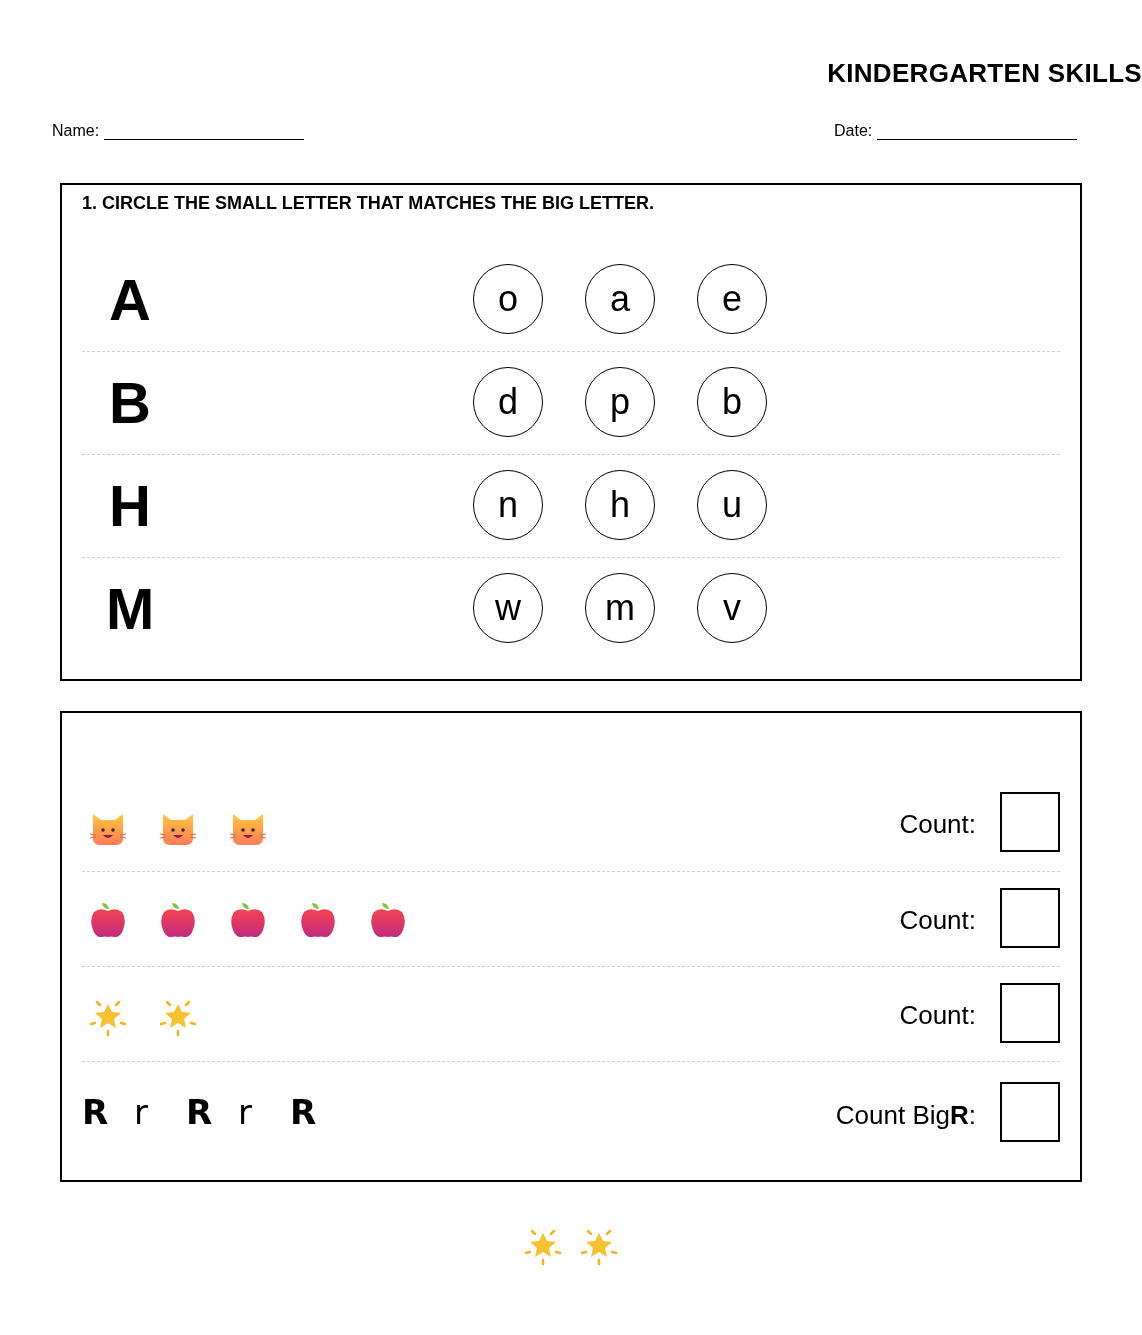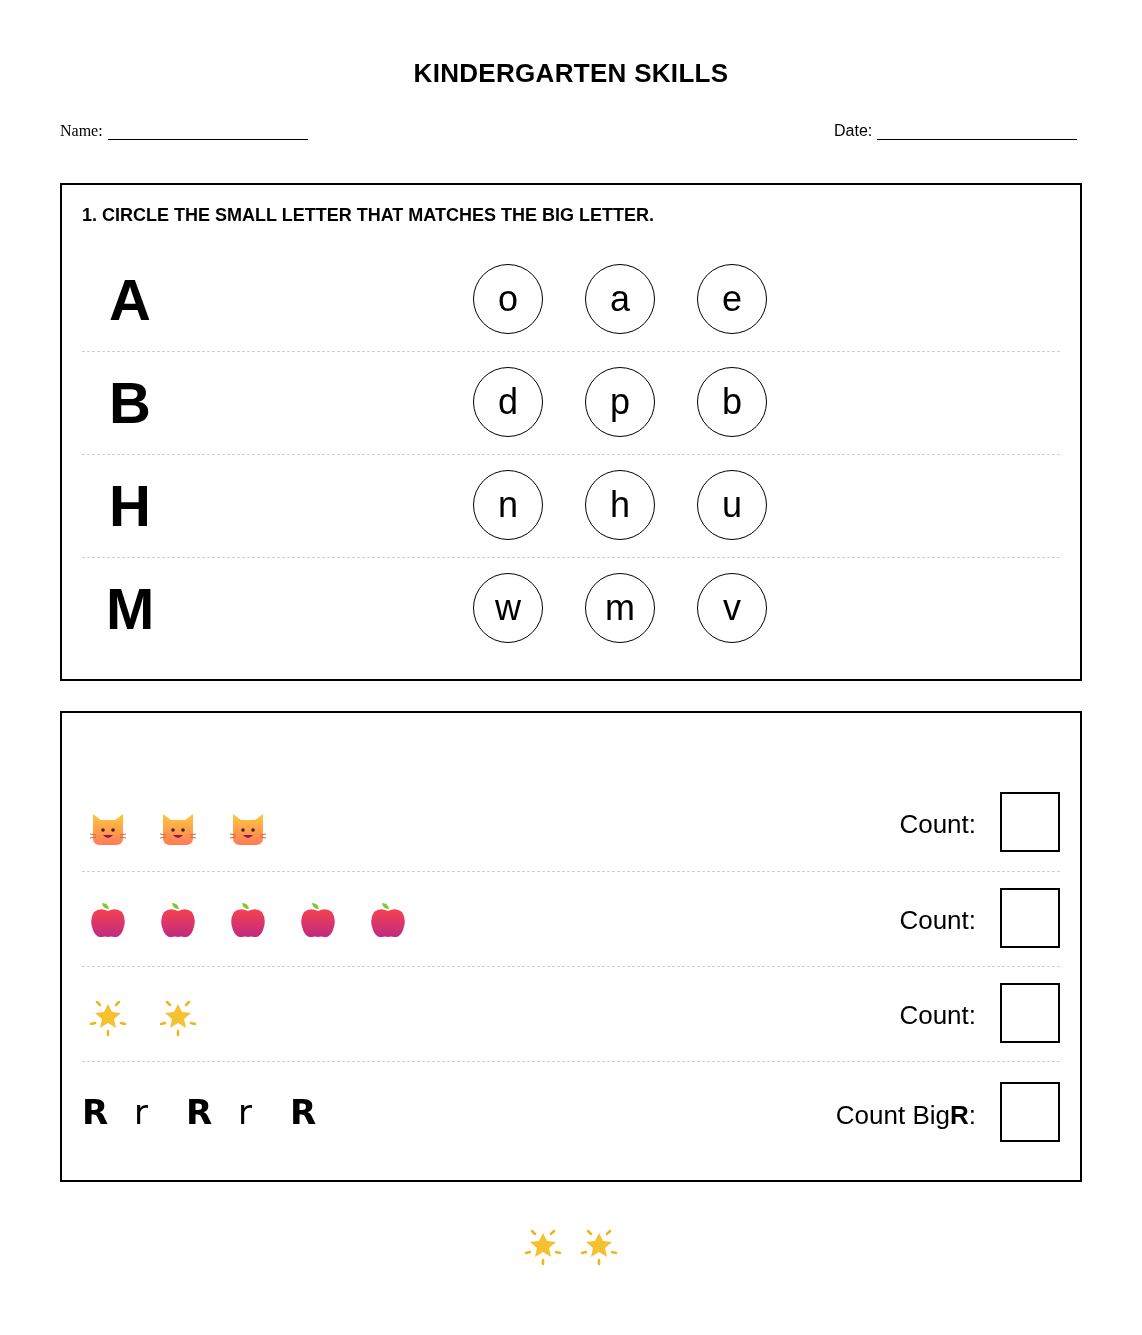--- a/index.html
+++ b/index.html
@@ -1,25 +1,25 @@
 <!DOCTYPE html>
 <html><head>
   <meta charset="utf-8">
   <style>
     html, body { margin: 0; padding: 0; background: #ffffff; }
     body { width: 1142px; height: 1335px; position: relative; font-family: "Liberation Sans", sans-serif; color: #000; }
-    .title { position: absolute; top: 58px; left: 0; width: 1142px; text-align: center; font-weight: bold; font-size: 26px; letter-spacing: 0.3px; }
+    .title { position: absolute; top: 58px; left: 0; width: 1142px; text-align: right; font-weight: bold; font-size: 26px; letter-spacing: 0.3px; }
     .field { position: absolute; top: 122px; font-size: 16px; display: flex; align-items: flex-end; }
     .field .line { display: inline-block; width: 200px; border-bottom: 1px solid #000; height: 14px; margin-left: 5px; }
-    .name-field { left: 60px; font-family: Liberation Serif, serif; }
+    .name-field { left: 52px; }
     .date-field { left: 834px; }
     .section { position: absolute; left: 60px; width: 1018px; border: 2px solid #000; box-sizing: content-box; }
     .sec1 { top: 183px; height: 494px; }
     .sec2 { top: 711px; height: 467px; }
-    .sec-head { position: absolute; left: 20px; top: 20px; font-weight: bold; font-size: 18px; }
+    .sec-head { position: absolute; left: 20px; top: 8px; font-weight: bold; font-size: 18px; }
     .row { position: absolute; left: 20px; width: 978px; border-bottom: 1px dashed #d0d0d0; }
     .row.last { border-bottom: none; }
     .big-letter { position: absolute; left: 27px; font-weight: bold; font-size: 58px; line-height: 60px; }
     .circle { position: absolute; width: 70px; height: 70px; border: 1px solid #000; border-radius: 50%; display: flex; align-items: center; justify-content: center; font-size: 36px; box-sizing: border-box; }
     .items { position: absolute; left: 6px; display: flex; gap: 30px; align-items: center; }
     .emoji { width: 40px; height: 40px; display: inline-block; }
     .rletter { font-family: "DejaVu Sans", sans-serif; font-size: 34px; width: 52px; text-align: left; }
     .rletter.big { font-weight: bold; }
     .count-label { position: absolute; right: 84px; font-size: 26px; }
     .count-box { position: absolute; right: 0px; width: 60px; height: 60px; border: 2px solid #000; box-sizing: border-box; }

